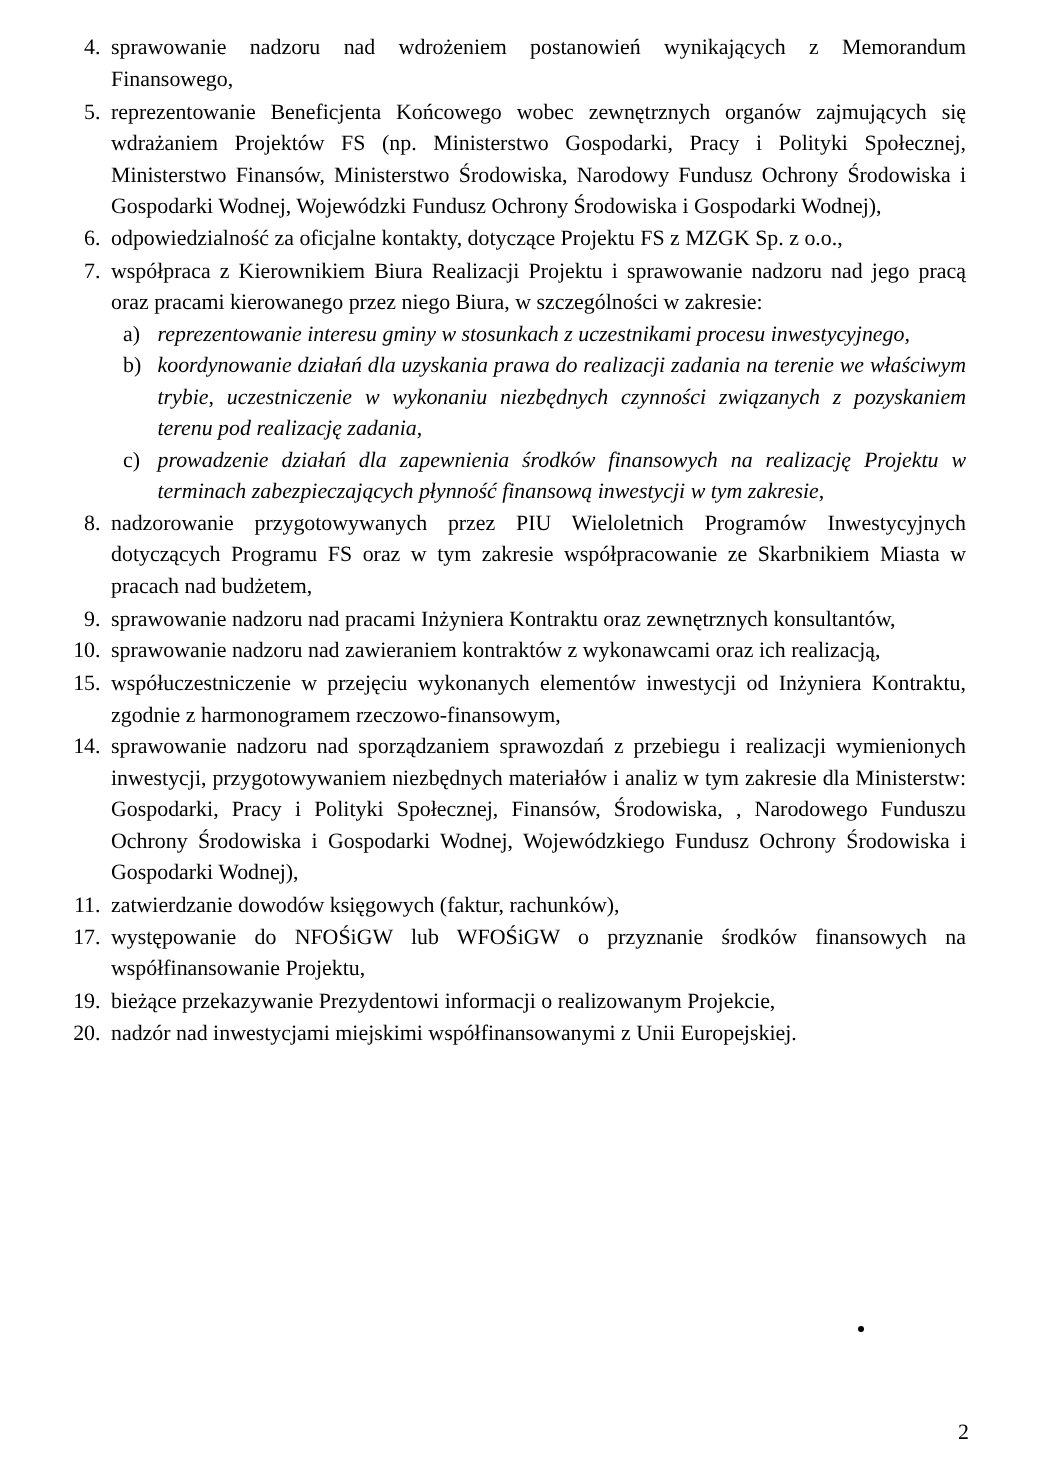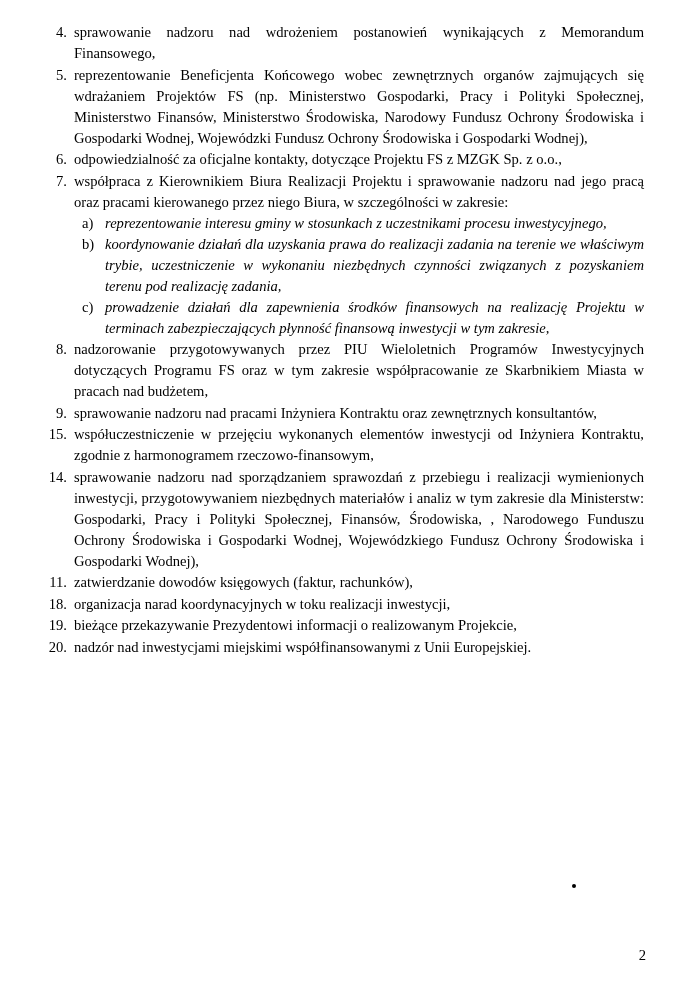--- a/index.html
+++ b/index.html
@@ -139,44 +139,48 @@
     <li class="item">
       <span class="marker">8.</span>
       <span class="body-text">nadzorowanie przygotowywanych przez PIU Wieloletnich Programów Inwestycyjnych dotyczących Programu FS oraz w tym zakresie współpracowanie ze Skarbnikiem Miasta w pracach nad budżetem,</span>
     </li>
 
     <li class="item">
       <span class="marker">9.</span>
       <span class="body-text">sprawowanie nadzoru nad pracami Inżyniera Kontraktu oraz zewnętrznych konsultantów,</span>
     </li>
 
+    <li class="item">
+      <span class="marker wide">10.</span>
+      <span class="body-text">sprawowanie nadzoru nad zawieraniem kontraktów z wykonawcami oraz ich realizacją,</span>
+    </li>
 
     <li class="item">
       <span class="marker wide">15.</span>
       <span class="body-text">współuczestniczenie w przejęciu wykonanych elementów inwestycji od Inżyniera Kontraktu, zgodnie z harmonogramem rzeczowo-finansowym,</span>
     </li>
 
 
 
     <li class="item">
       <span class="marker wide">14.</span>
       <span class="body-text">sprawowanie nadzoru nad sporządzaniem sprawozdań z przebiegu i realizacji wymienionych inwestycji, przygotowywaniem niezbędnych materiałów i analiz w tym zakresie dla Ministerstw: Gospodarki, Pracy i Polityki Społecznej, Finansów, Środowiska, , Narodowego Funduszu Ochrony Środowiska i Gospodarki Wodnej, Wojewódzkiego Fundusz Ochrony Środowiska i Gospodarki Wodnej),</span>
     </li>
 
     <li class="item">
       <span class="marker wide">11.</span>
       <span class="body-text">zatwierdzanie dowodów księgowych (faktur, rachunków),</span>
     </li>
 
 
+    <li class="item">
+      <span class="marker wide">17.</span>
+      <span class="body-text">występowanie do NFOŚiGW lub WFOŚiGW o przyznanie środków finansowych na współfinansowanie Projektu,</span>
+    </li>
 
-    <li class="item">
-      <span class="marker wide">18.</span>
-      <span class="body-text">organizacja narad koordynacyjnych w toku realizacji inwestycji,</span>
-    </li>
 
     <li class="item">
       <span class="marker wide">19.</span>
       <span class="body-text">bieżące przekazywanie Prezydentowi informacji o realizowanym Projekcie,</span>
     </li>
 
     <li class="item">
       <span class="marker wide">20.</span>
       <span class="body-text">nadzór nad inwestycjami miejskimi współfinansowanymi z Unii Europejskiej.</span>
     </li>

